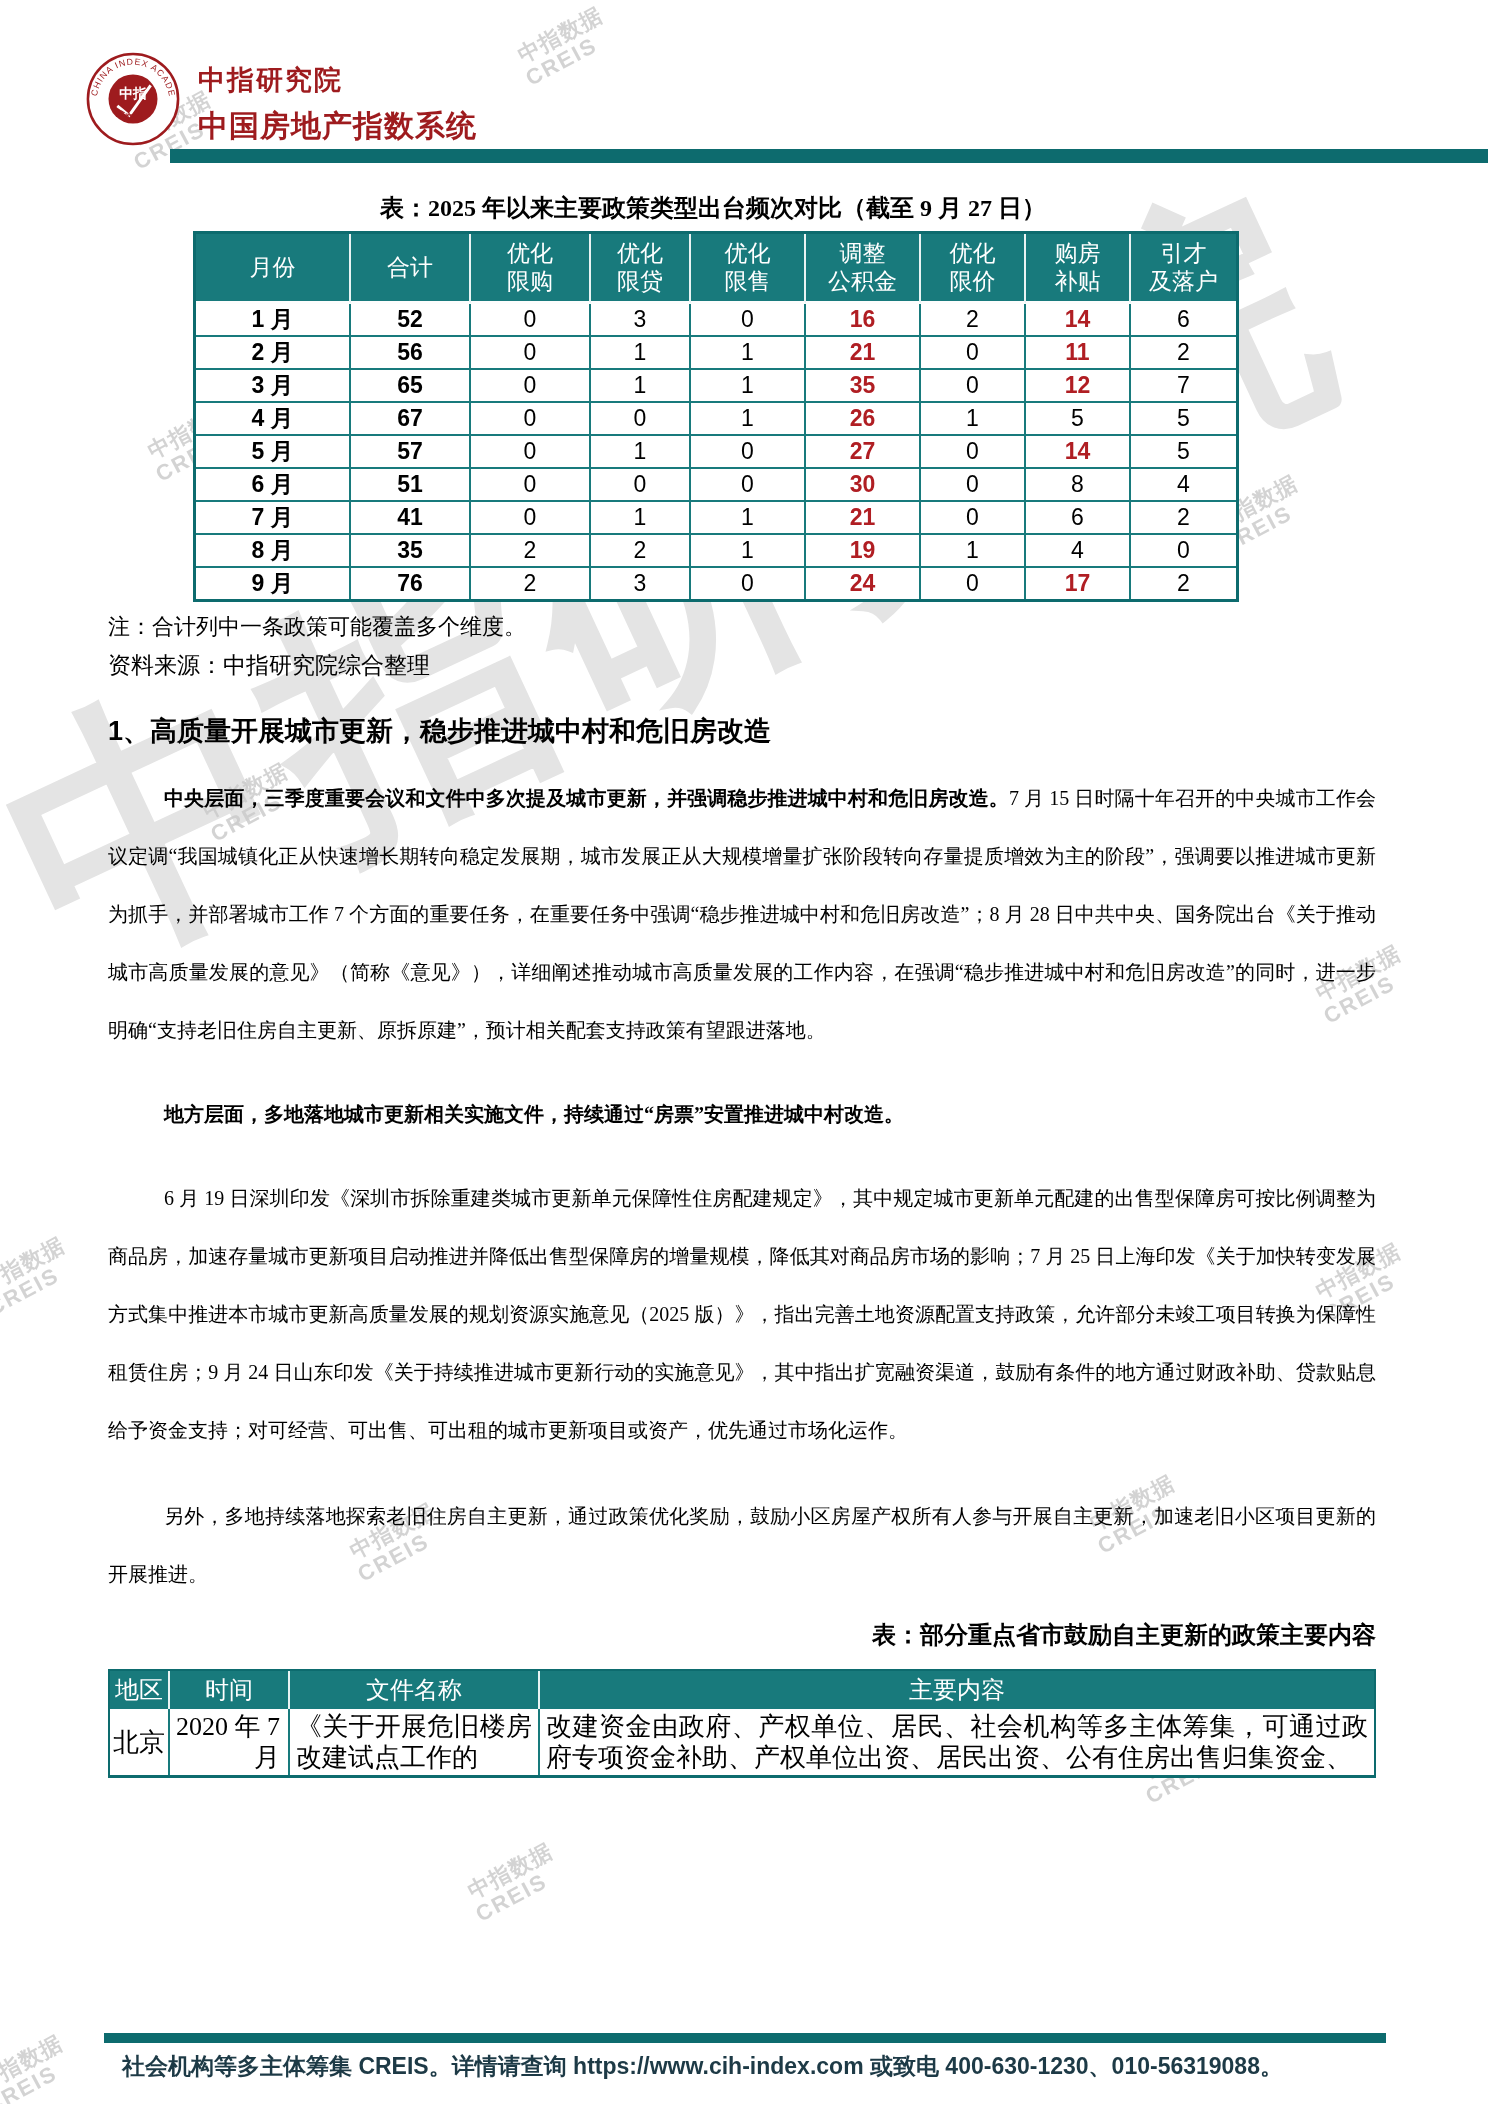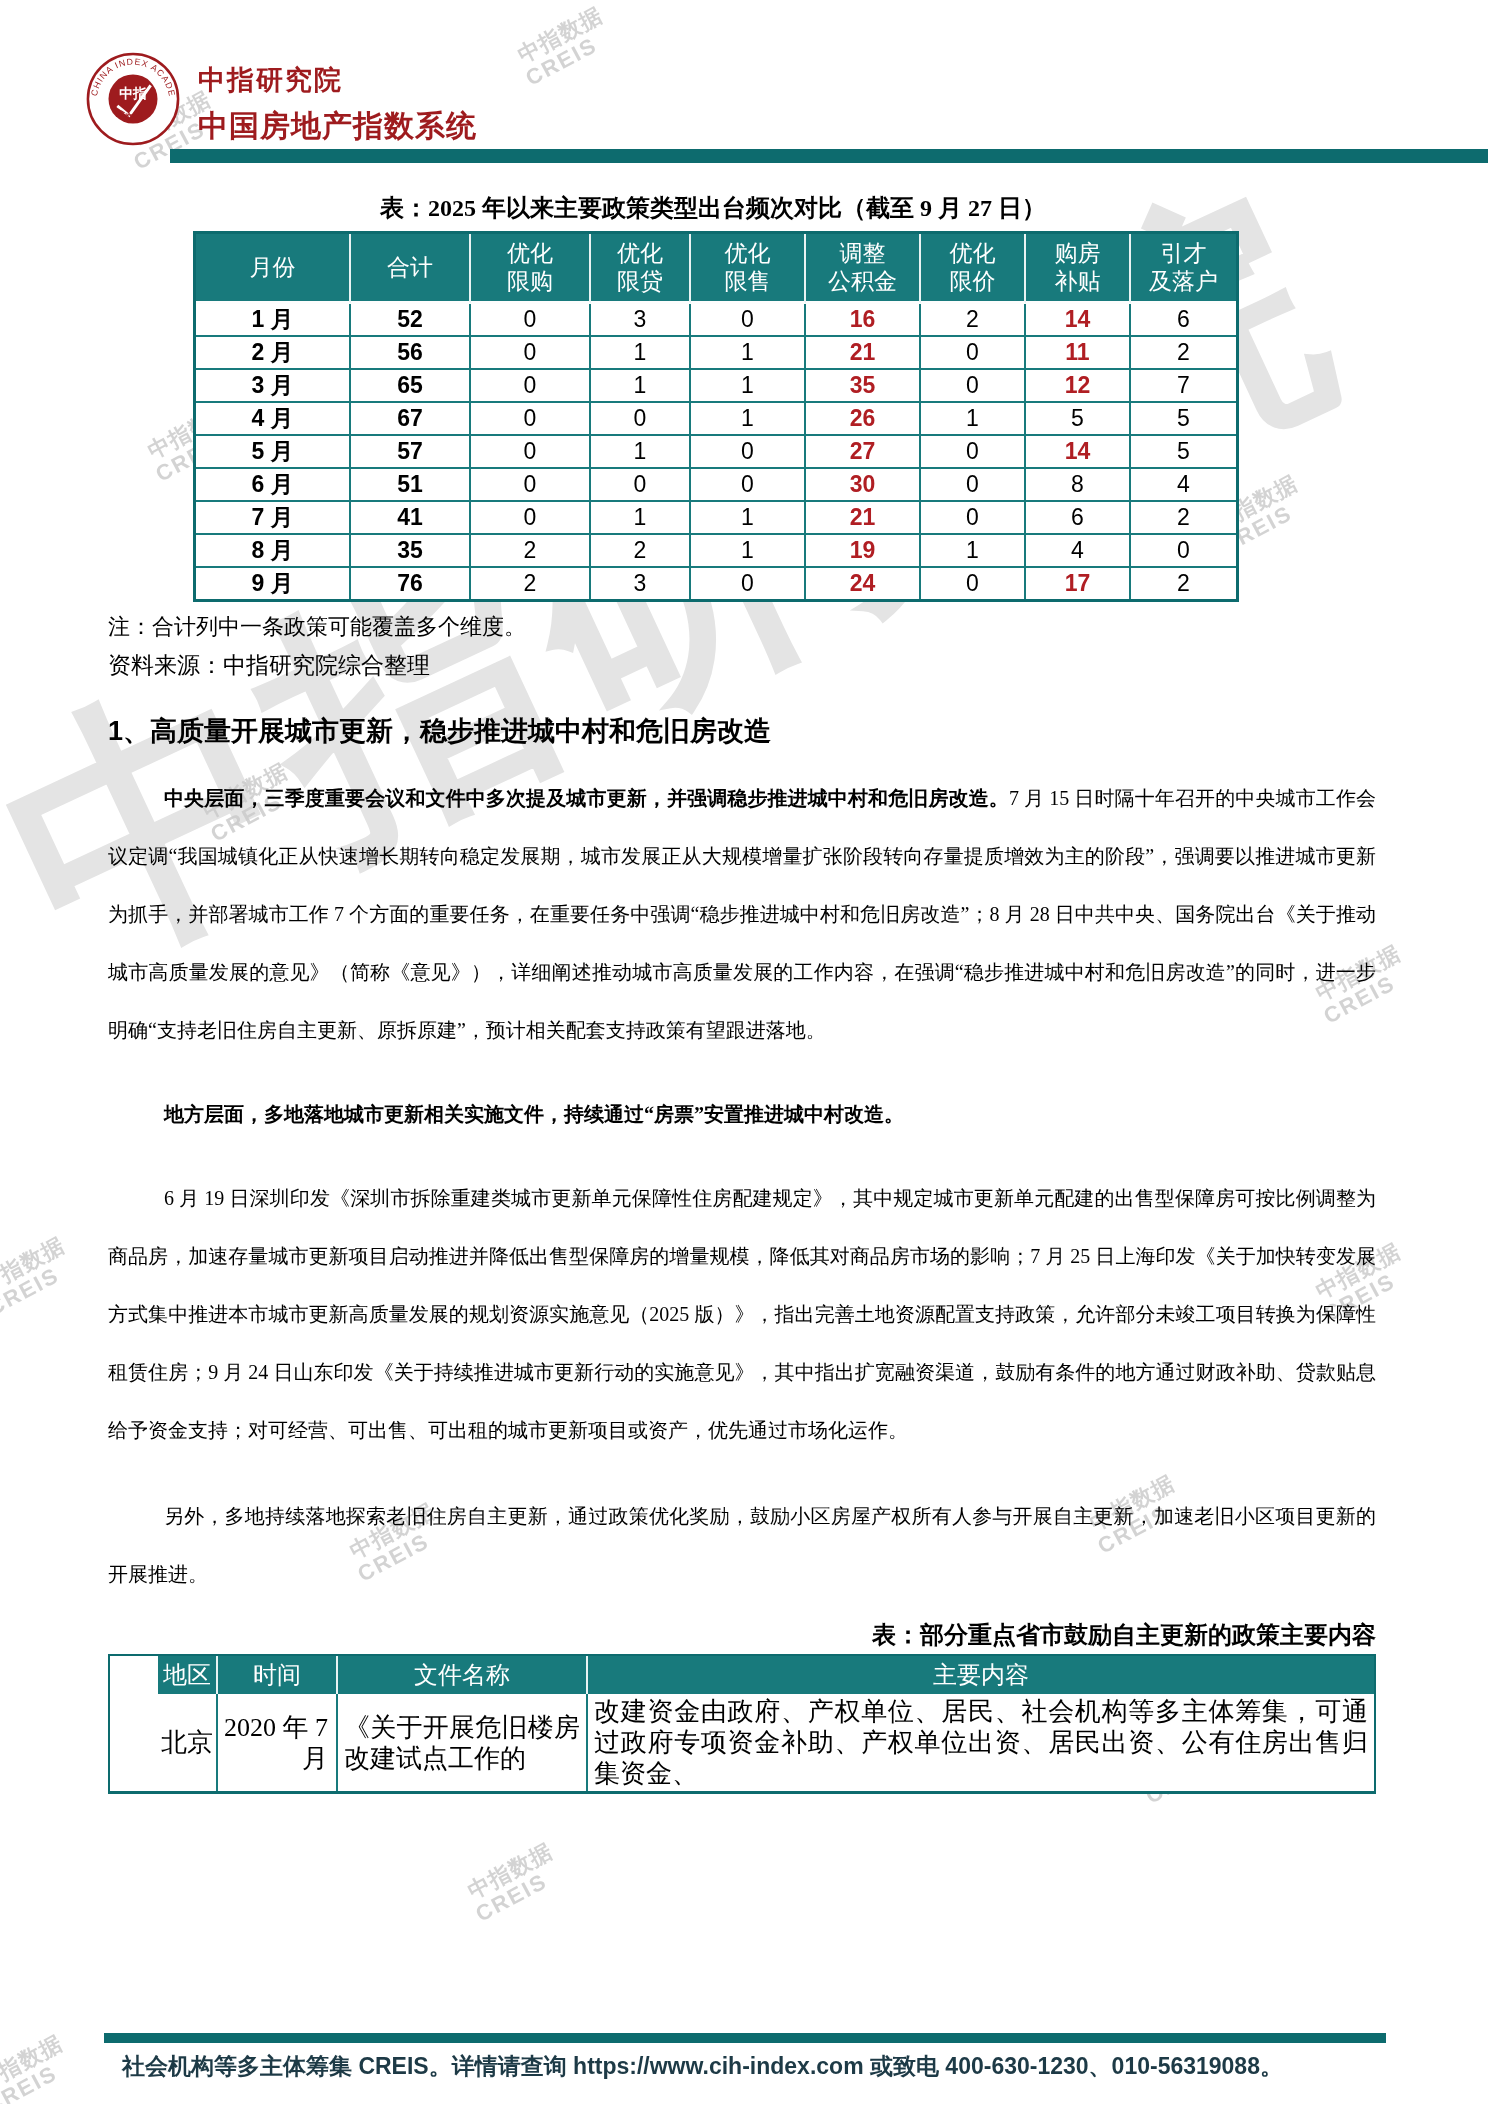--- a/index.html
+++ b/index.html
@@ -52,22 +52,22 @@
   .source{text-align:left;font-size:23px;margin-top:8px;}
   .heading{font-family:"Liberation Sans",sans-serif;font-weight:bold;font-size:27px;margin-top:32px;}
 
   .para{font-size:20px;line-height:58px;text-align:justify;text-indent:56px;margin-top:20px;}
   .para.p2{font-weight:bold;margin-top:26px;}
   .para.p3{margin-top:26px;}
   .para.p4{margin-top:28px;}
   .para .lead{font-weight:bold;}
 
   .t2title{text-align:right;font-weight:bold;font-size:24px;margin-top:16px;}
-  table.t2{margin-top:3px;border-collapse:separate;border-spacing:0;width:1268px;table-layout:fixed;
-           border:2px solid var(--tealdark);border-bottom-width:3px;padding-left:48px;}
+  table.t2{margin-top:18px;border-collapse:separate;border-spacing:0;width:1268px;table-layout:fixed;
+           border:2px solid var(--tealdark);border-bottom-width:3px;}
   .t2 th{background:var(--teal);color:#fff;font-size:24px;font-weight:normal;padding:3px 0;
          border-right:2px solid #e9f3f3;}
   .t2 th:last-child{border-right:none;}
   .t2 td{font-size:26px;line-height:31px;vertical-align:middle;background:#fff;
          border-right:2px solid var(--teal);padding:2px 6px;}
   .t2 td:last-child{border-right:none;}
   .t2 .region{text-align:center;padding:2px 0;}
   .t2 .time{text-align:right;font-weight:normal;padding-right:8px;}
   .t2 .doc,.t2 .cont{text-align:justify;}
 

